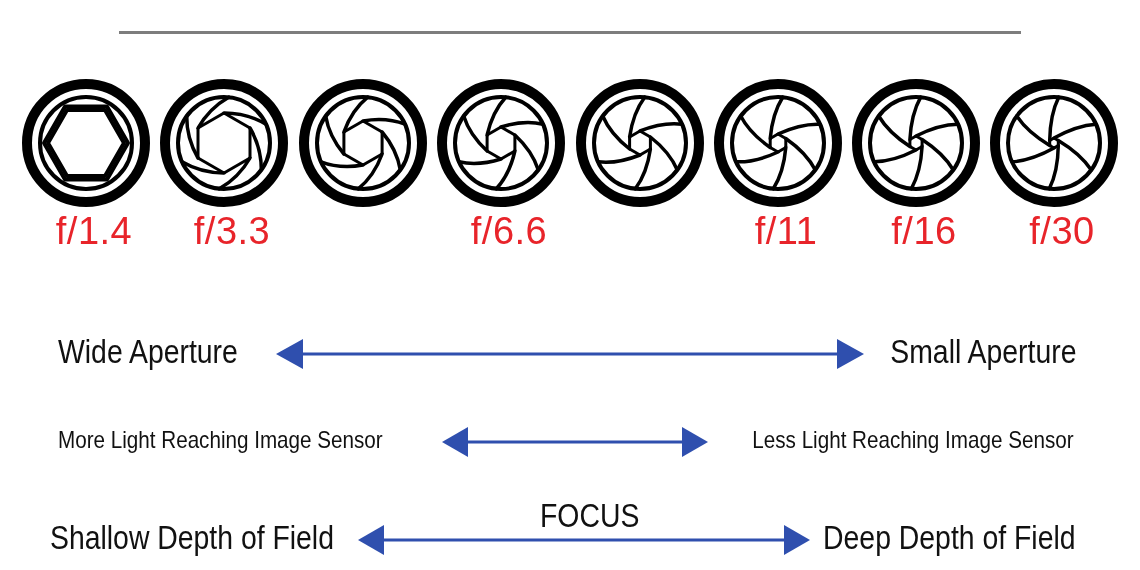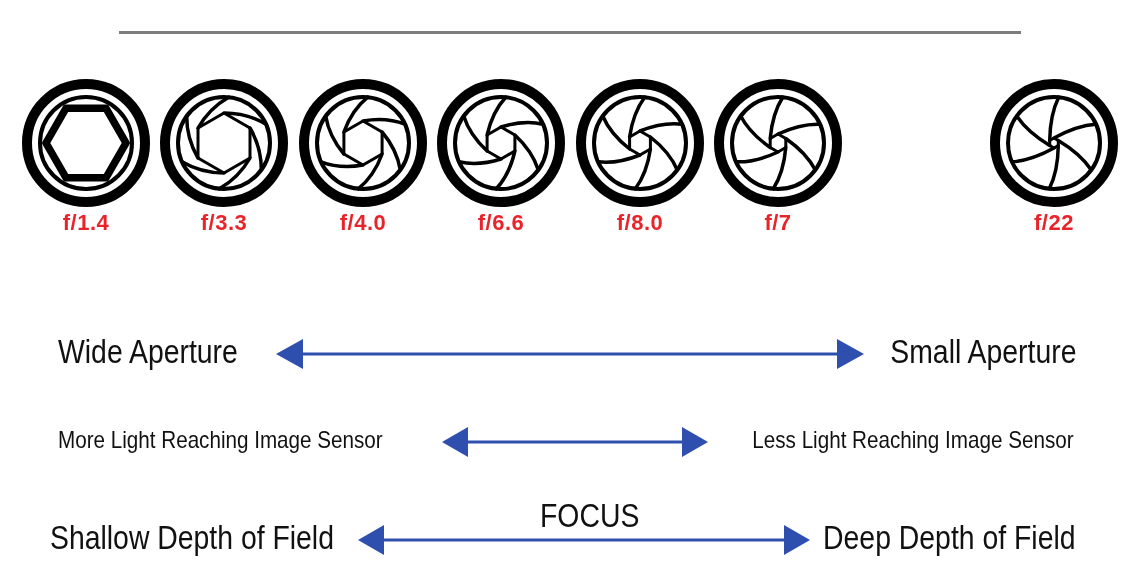--- a/index.html
+++ b/index.html
@@ -2,22 +2,22 @@
 <html><head>
   <meta charset="utf-8">
   <style>
     html, body { margin: 0; padding: 0; background: #ffffff; }
     body { width: 1140px; height: 570px; position: relative; overflow: hidden;
            font-family: "Liberation Sans", "DejaVu Sans", sans-serif; }
     .top-rule { position: absolute; left: 119px; top: 31px; width: 902px; height: 3px; background: #7d7d7d; }
     .aperture-row { position: absolute; left: 0; top: 76px; width: 1140px; height: 180px; }
     .aperture-item { position: absolute; top: 0; width: 138px; height: 180px; text-align: center; }
     .aperture-item svg { display: block; margin: 0 auto; }
-    .fstop-label { position: absolute; left: 0; width: 100%; top: 134px; color: #e8242a;
-                   font-weight: bold; font-size: 22px; letter-spacing: 0.5px; }
+    .fstop-label { position: absolute; left: 8px; width: 100%; top: 134px; color: #e8242a;
+                   font-weight: normal; font-size: 38px; letter-spacing: 0.5px; }
     .scale-label { position: absolute; color: #111; white-space: nowrap;
                    font-family: "Liberation Sans", sans-serif; transform: scaleX(0.86); }
     .lg { font-size: 33px; }
     .md { font-size: 24px; }
     .arrow-svg { position: absolute; }
   </style>
 </head>
 <body>
 
 <div class="top-rule"></div>
@@ -61,21 +61,20 @@
         <line x1="19.1" y1="-11.0" x2="19.1" y2="11.0" stroke="#000" stroke-width="3"></line>
         <path d="M19.1,11.0 Q11.2,32.8 -4.7,45.8" fill="none" stroke="#000" stroke-width="3.5" stroke-linecap="round"></path>
         <line x1="19.1" y1="11.0" x2="0.0" y2="22.0" stroke="#000" stroke-width="3"></line>
         <path d="M0.0,22.0 Q-22.8,26.1 -42.0,18.8" fill="none" stroke="#000" stroke-width="3.5" stroke-linecap="round"></path>
         <line x1="0.0" y1="22.0" x2="-19.1" y2="11.0" stroke="#000" stroke-width="3"></line>
         <path d="M-19.1,11.0 Q-34.0,-6.7 -37.3,-27.0" fill="none" stroke="#000" stroke-width="3.5" stroke-linecap="round"></path>
         <line x1="-19.1" y1="11.0" x2="-19.1" y2="-11.0" stroke="#000" stroke-width="3"></line>
         <path d="M-19.1,-11.0 Q-11.2,-32.8 4.7,-45.8" fill="none" stroke="#000" stroke-width="3.5" stroke-linecap="round"></path>
         <line x1="-19.1" y1="-11.0" x2="-0.0" y2="-22.0" stroke="#000" stroke-width="3"></line>
       </svg>
-    <div class="fstop-label">f/4.0</div>
   </div>
   <div class="aperture-item" style="left:432px">
     <svg width="134" height="134" viewBox="-67 -67 134 134" class="ap">
         <circle cx="0" cy="0" r="59" fill="none" stroke="#000" stroke-width="10"></circle>
         <circle cx="0" cy="0" r="46" fill="none" stroke="#000" stroke-width="4"></circle>
         <path d="M0.0,-16.0 Q22.8,-23.1 42.0,-18.8" fill="none" stroke="#000" stroke-width="3.5" stroke-linecap="round"></path>
         <line x1="0.0" y1="-16.0" x2="13.9" y2="-8.0" stroke="#000" stroke-width="3"></line>
         <path d="M13.9,-8.0 Q31.4,8.2 37.3,27.0" fill="none" stroke="#000" stroke-width="3.5" stroke-linecap="round"></path>
         <line x1="13.9" y1="-8.0" x2="13.9" y2="8.0" stroke="#000" stroke-width="3"></line>
         <path d="M13.9,8.0 Q8.6,31.3 -4.7,45.8" fill="none" stroke="#000" stroke-width="3.5" stroke-linecap="round"></path>
@@ -99,59 +98,77 @@
         <line x1="10.4" y1="-6.0" x2="10.4" y2="6.0" stroke="#000" stroke-width="3"></line>
         <path d="M10.4,6.0 Q6.9,30.3 -4.7,45.8" fill="none" stroke="#000" stroke-width="3.5" stroke-linecap="round"></path>
         <line x1="10.4" y1="6.0" x2="0.0" y2="12.0" stroke="#000" stroke-width="3"></line>
         <path d="M0.0,12.0 Q-22.8,21.1 -42.0,18.8" fill="none" stroke="#000" stroke-width="3.5" stroke-linecap="round"></path>
         <line x1="0.0" y1="12.0" x2="-10.4" y2="6.0" stroke="#000" stroke-width="3"></line>
         <path d="M-10.4,6.0 Q-29.7,-9.2 -37.3,-27.0" fill="none" stroke="#000" stroke-width="3.5" stroke-linecap="round"></path>
         <line x1="-10.4" y1="6.0" x2="-10.4" y2="-6.0" stroke="#000" stroke-width="3"></line>
         <path d="M-10.4,-6.0 Q-6.9,-30.3 4.7,-45.8" fill="none" stroke="#000" stroke-width="3.5" stroke-linecap="round"></path>
         <line x1="-10.4" y1="-6.0" x2="-0.0" y2="-12.0" stroke="#000" stroke-width="3"></line>
       </svg>
-    <div class="fstop-label">f/8.0</div>
   </div>
   <div class="aperture-item" style="left:709px">
     <svg width="134" height="134" viewBox="-67 -67 134 134" class="ap">
         <circle cx="0" cy="0" r="59" fill="none" stroke="#000" stroke-width="10"></circle>
         <circle cx="0" cy="0" r="46" fill="none" stroke="#000" stroke-width="4"></circle>
         <path d="M0.0,-9.0 Q22.8,-19.6 42.0,-18.8" fill="none" stroke="#000" stroke-width="3.5" stroke-linecap="round"></path>
         <line x1="0.0" y1="-9.0" x2="7.8" y2="-4.5" stroke="#000" stroke-width="3"></line>
         <path d="M7.8,-4.5 Q28.4,9.9 37.3,27.0" fill="none" stroke="#000" stroke-width="3.5" stroke-linecap="round"></path>
         <line x1="7.8" y1="-4.5" x2="7.8" y2="4.5" stroke="#000" stroke-width="3"></line>
         <path d="M7.8,4.5 Q5.6,29.5 -4.7,45.8" fill="none" stroke="#000" stroke-width="3.5" stroke-linecap="round"></path>
         <line x1="7.8" y1="4.5" x2="0.0" y2="9.0" stroke="#000" stroke-width="3"></line>
         <path d="M0.0,9.0 Q-22.8,19.6 -42.0,18.8" fill="none" stroke="#000" stroke-width="3.5" stroke-linecap="round"></path>
         <line x1="0.0" y1="9.0" x2="-7.8" y2="4.5" stroke="#000" stroke-width="3"></line>
         <path d="M-7.8,4.5 Q-28.4,-9.9 -37.3,-27.0" fill="none" stroke="#000" stroke-width="3.5" stroke-linecap="round"></path>
         <line x1="-7.8" y1="4.5" x2="-7.8" y2="-4.5" stroke="#000" stroke-width="3"></line>
         <path d="M-7.8,-4.5 Q-5.6,-29.5 4.7,-45.8" fill="none" stroke="#000" stroke-width="3.5" stroke-linecap="round"></path>
         <line x1="-7.8" y1="-4.5" x2="-0.0" y2="-9.0" stroke="#000" stroke-width="3"></line>
       </svg>
-    <div class="fstop-label">f/7</div>
+    <div class="fstop-label">f/11</div>
+  </div>
+  <div class="aperture-item" style="left:847px">
+    <svg width="134" height="134" viewBox="-67 -67 134 134" class="ap">
+        <circle cx="0" cy="0" r="59" fill="none" stroke="#000" stroke-width="10"></circle>
+        <circle cx="0" cy="0" r="46" fill="none" stroke="#000" stroke-width="4"></circle>
+        <path d="M0.0,-7.0 Q22.8,-18.6 42.0,-18.8" fill="none" stroke="#000" stroke-width="3.5" stroke-linecap="round"></path>
+        <line x1="0.0" y1="-7.0" x2="6.1" y2="-3.5" stroke="#000" stroke-width="3"></line>
+        <path d="M6.1,-3.5 Q27.5,10.4 37.3,27.0" fill="none" stroke="#000" stroke-width="3.5" stroke-linecap="round"></path>
+        <line x1="6.1" y1="-3.5" x2="6.1" y2="3.5" stroke="#000" stroke-width="3"></line>
+        <path d="M6.1,3.5 Q4.7,29.0 -4.7,45.8" fill="none" stroke="#000" stroke-width="3.5" stroke-linecap="round"></path>
+        <line x1="6.1" y1="3.5" x2="0.0" y2="7.0" stroke="#000" stroke-width="3"></line>
+        <path d="M0.0,7.0 Q-22.8,18.6 -42.0,18.8" fill="none" stroke="#000" stroke-width="3.5" stroke-linecap="round"></path>
+        <line x1="0.0" y1="7.0" x2="-6.1" y2="3.5" stroke="#000" stroke-width="3"></line>
+        <path d="M-6.1,3.5 Q-27.5,-10.4 -37.3,-27.0" fill="none" stroke="#000" stroke-width="3.5" stroke-linecap="round"></path>
+        <line x1="-6.1" y1="3.5" x2="-6.1" y2="-3.5" stroke="#000" stroke-width="3"></line>
+        <path d="M-6.1,-3.5 Q-4.7,-29.0 4.7,-45.8" fill="none" stroke="#000" stroke-width="3.5" stroke-linecap="round"></path>
+        <line x1="-6.1" y1="-3.5" x2="-0.0" y2="-7.0" stroke="#000" stroke-width="3"></line>
+      </svg>
+    <div class="fstop-label">f/16</div>
   </div>
   <div class="aperture-item" style="left:985px">
     <svg width="134" height="134" viewBox="-67 -67 134 134" class="ap">
         <circle cx="0" cy="0" r="59" fill="none" stroke="#000" stroke-width="10"></circle>
         <circle cx="0" cy="0" r="46" fill="none" stroke="#000" stroke-width="4"></circle>
         <path d="M0.0,-5.0 Q22.8,-17.6 42.0,-18.8" fill="none" stroke="#000" stroke-width="3.5" stroke-linecap="round"></path>
         <line x1="0.0" y1="-5.0" x2="4.3" y2="-2.5" stroke="#000" stroke-width="3"></line>
         <path d="M4.3,-2.5 Q26.6,10.9 37.3,27.0" fill="none" stroke="#000" stroke-width="3.5" stroke-linecap="round"></path>
         <line x1="4.3" y1="-2.5" x2="4.3" y2="2.5" stroke="#000" stroke-width="3"></line>
         <path d="M4.3,2.5 Q3.9,28.5 -4.7,45.8" fill="none" stroke="#000" stroke-width="3.5" stroke-linecap="round"></path>
         <line x1="4.3" y1="2.5" x2="0.0" y2="5.0" stroke="#000" stroke-width="3"></line>
         <path d="M0.0,5.0 Q-22.8,17.6 -42.0,18.8" fill="none" stroke="#000" stroke-width="3.5" stroke-linecap="round"></path>
         <line x1="0.0" y1="5.0" x2="-4.3" y2="2.5" stroke="#000" stroke-width="3"></line>
         <path d="M-4.3,2.5 Q-26.6,-10.9 -37.3,-27.0" fill="none" stroke="#000" stroke-width="3.5" stroke-linecap="round"></path>
         <line x1="-4.3" y1="2.5" x2="-4.3" y2="-2.5" stroke="#000" stroke-width="3"></line>
         <path d="M-4.3,-2.5 Q-3.9,-28.5 4.7,-45.8" fill="none" stroke="#000" stroke-width="3.5" stroke-linecap="round"></path>
         <line x1="-4.3" y1="-2.5" x2="-0.0" y2="-5.0" stroke="#000" stroke-width="3"></line>
       </svg>
-    <div class="fstop-label">f/22</div>
+    <div class="fstop-label">f/30</div>
   </div>
 </div>
 
 <div class="scale-label lg" style="left:58px; top:333px; transform-origin:left center;">Wide Aperture</div>
 <svg class="arrow-svg" style="left:276px; top:336px;" width="588" height="36" viewBox="0 0 588 36">
   <line x1="20" y1="18" x2="568" y2="18" stroke="#2f4fae" stroke-width="3"></line>
   <polygon points="0,18 27,3 27,33" fill="#2f4fae"></polygon>
   <polygon points="588,18 561,3 561,33" fill="#2f4fae"></polygon>
 </svg>
 <div class="scale-label lg" style="right:64px; top:333px; transform-origin:right center;">Small Aperture</div>

